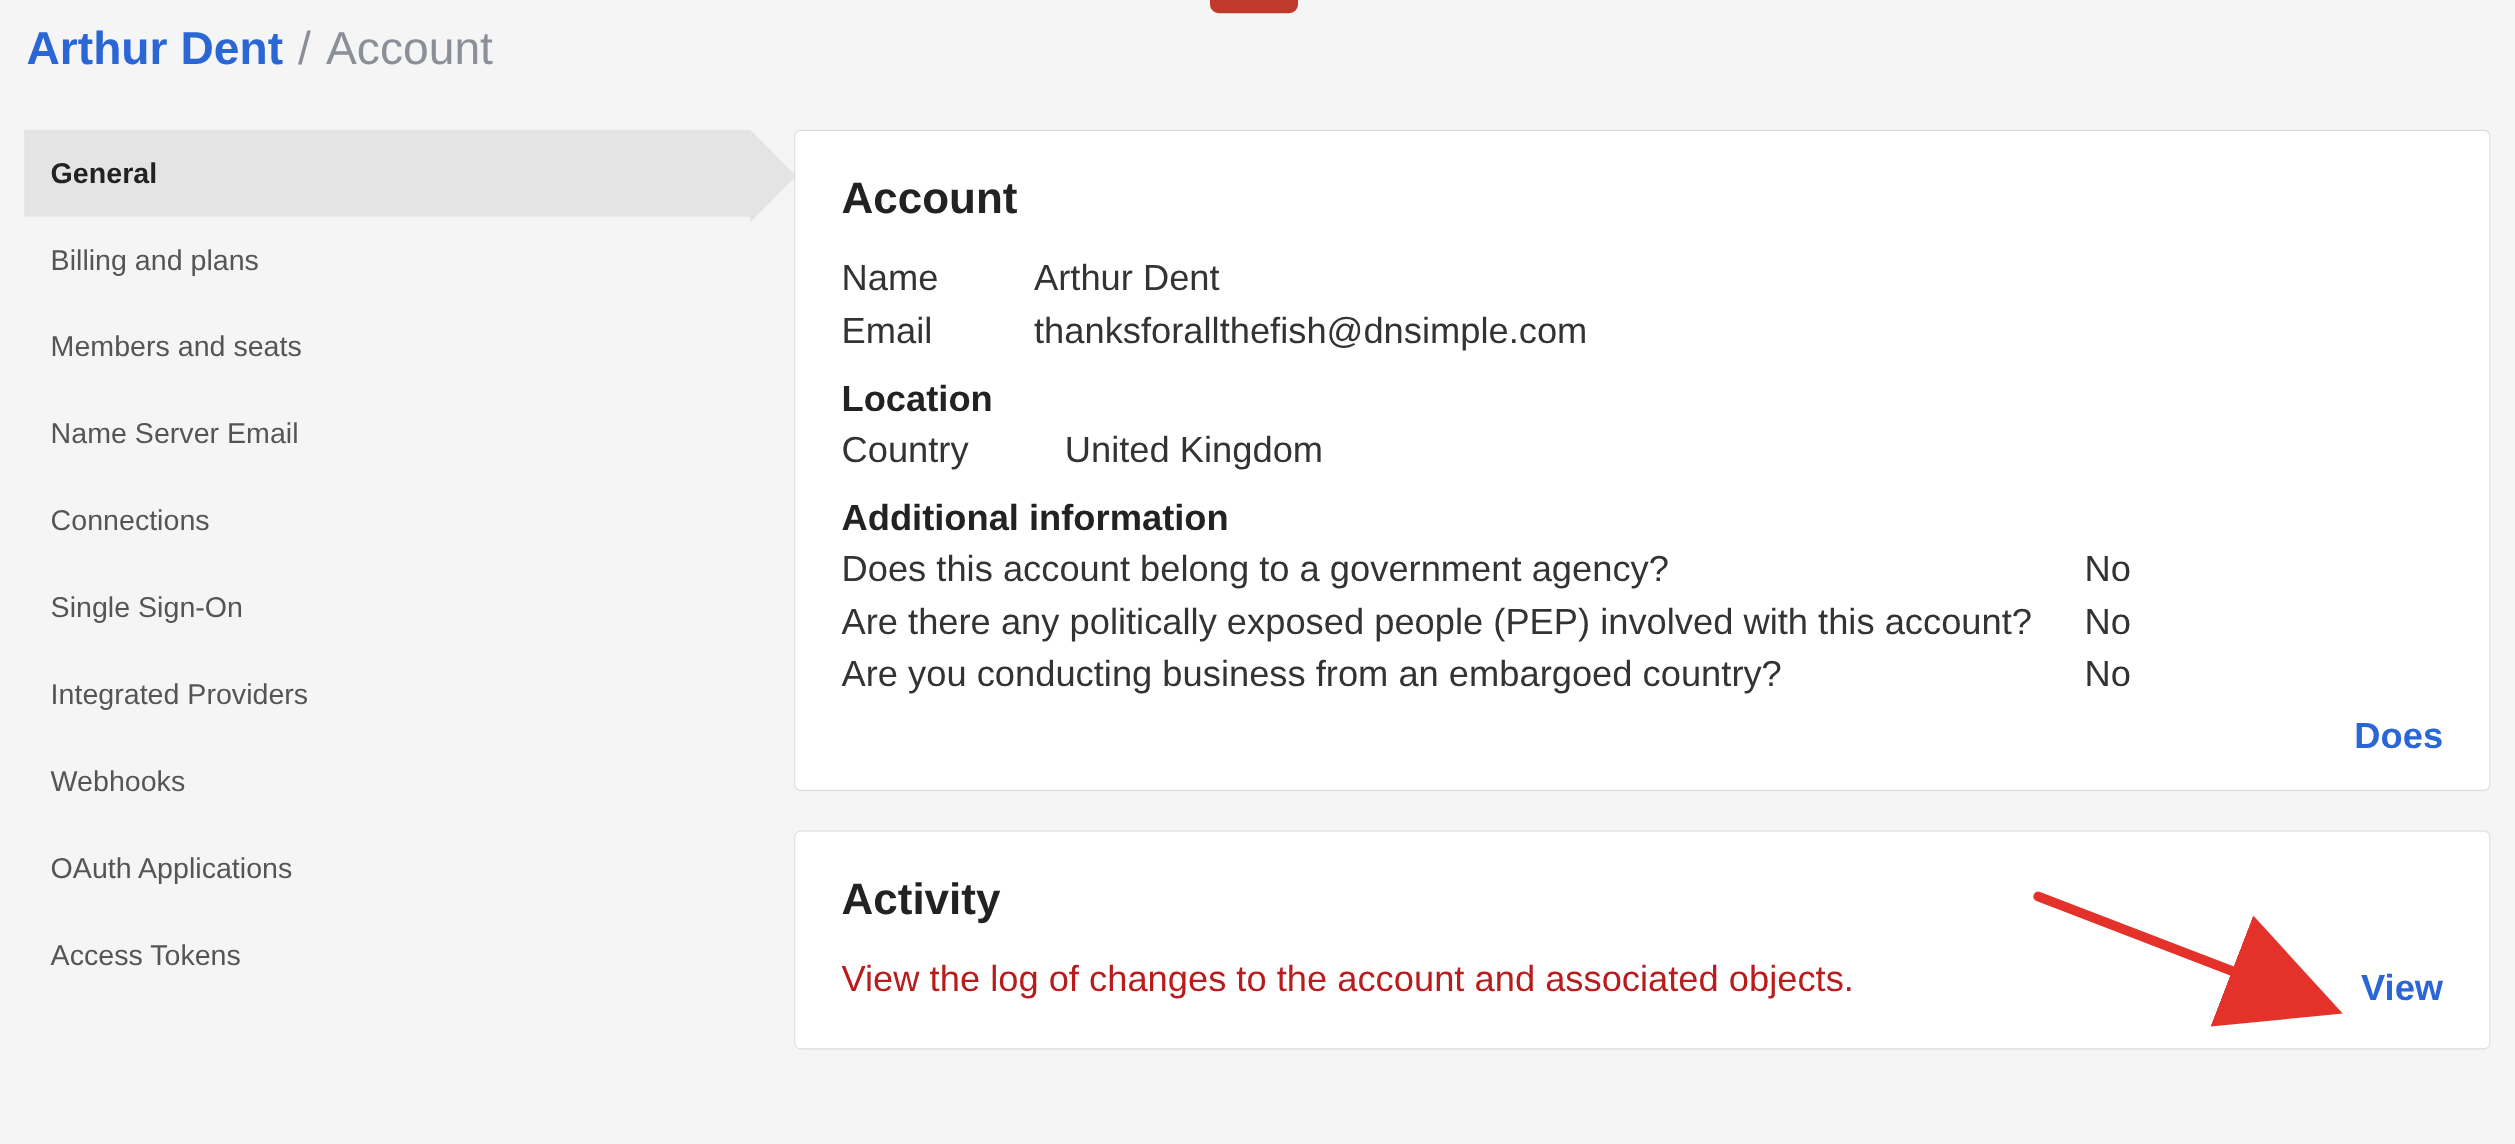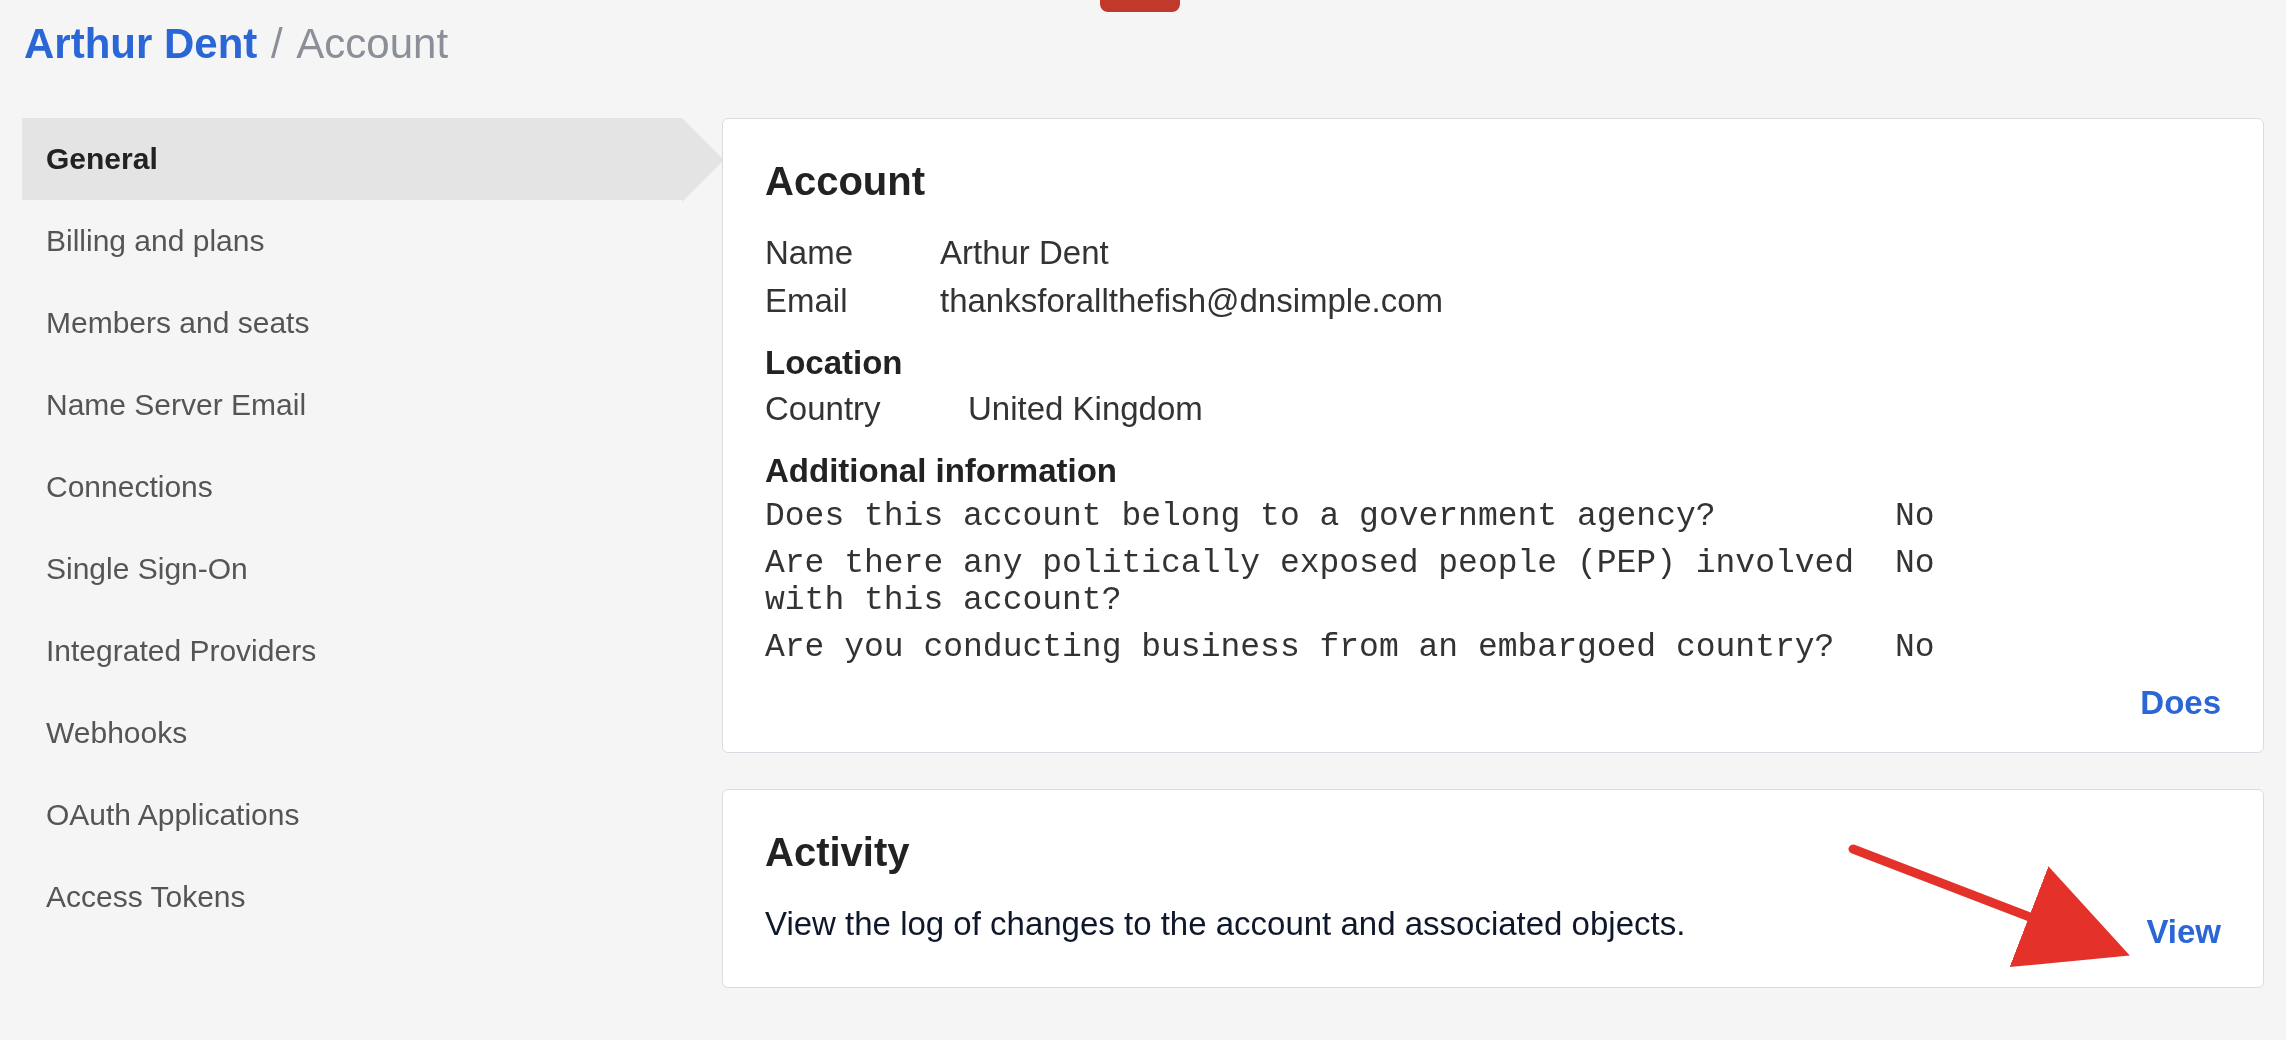--- a/index.html
+++ b/index.html
@@ -45,21 +45,21 @@
     width: 660px;
     flex: 0 0 660px;
   }
   .main {
     flex: 1;
   }
 
   
   .side-item {
     position: relative;
-    font-size: 30px;
+    font-size: 26px;
     color: #555;
     padding: 24px 24px;
     cursor: pointer;
     font-weight: 400;
   }
   .side-item.active {
     background: #e4e4e4;
     color: #222;
     font-weight: 700;
   }
@@ -104,38 +104,37 @@
     margin-top: 24px;
     margin-bottom: 8px;
   }
 
   .qa-row {
     display: flex;
     justify-content: flex-start;
     font-size: 33px;
     color: #333;
     margin-bottom: 10px;
-    font-family: Liberation Mono, monospace;
   }
   .qa-q { width: 1130px; }
   .qa-a { }
 
   .card-link {
     font-size: 33px;
     font-weight: 700;
     color: #2a66d6;
     cursor: pointer;
     position: absolute;
   }
   .edit-link { right: 42px; bottom: 30px; }
   .view-link { right: 42px; bottom: 36px; }
 
   .activity-text {
     font-size: 33px;
-    color: #0f172a;
+    color: #b91c1c;
   }
 
   
   .arrow-annot {
     position: absolute;
     pointer-events: none;
   }
 </style>
 </head>
 <body>

